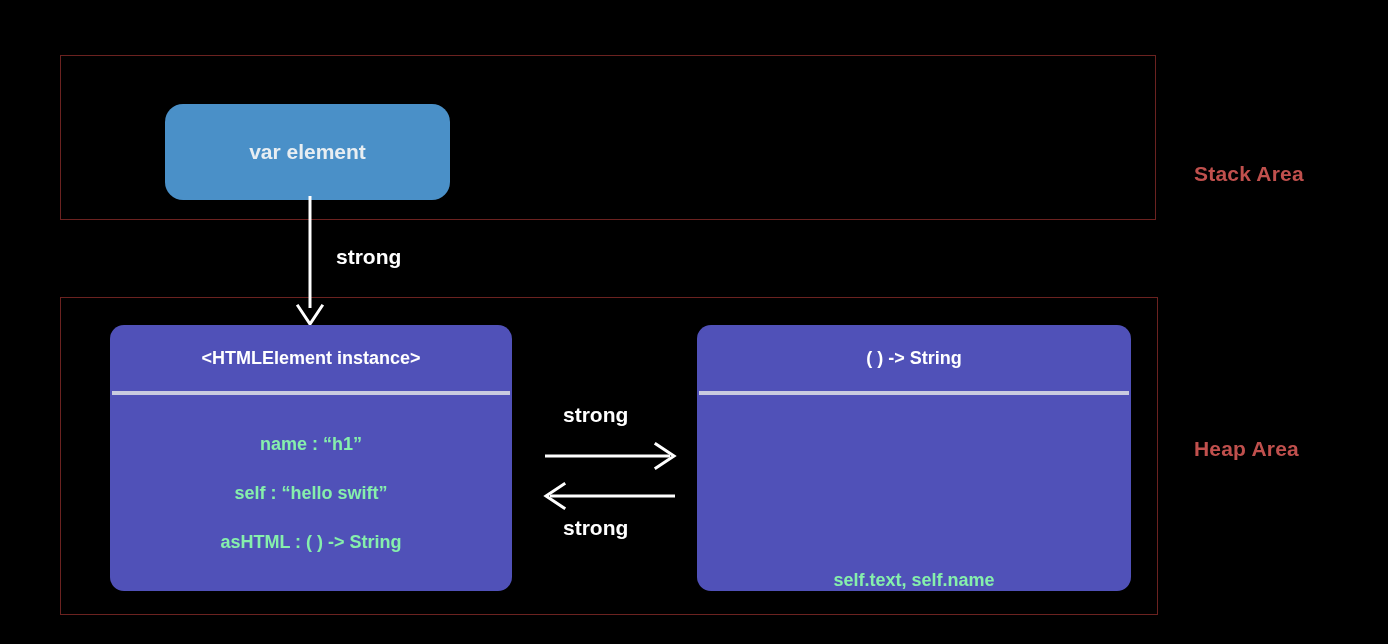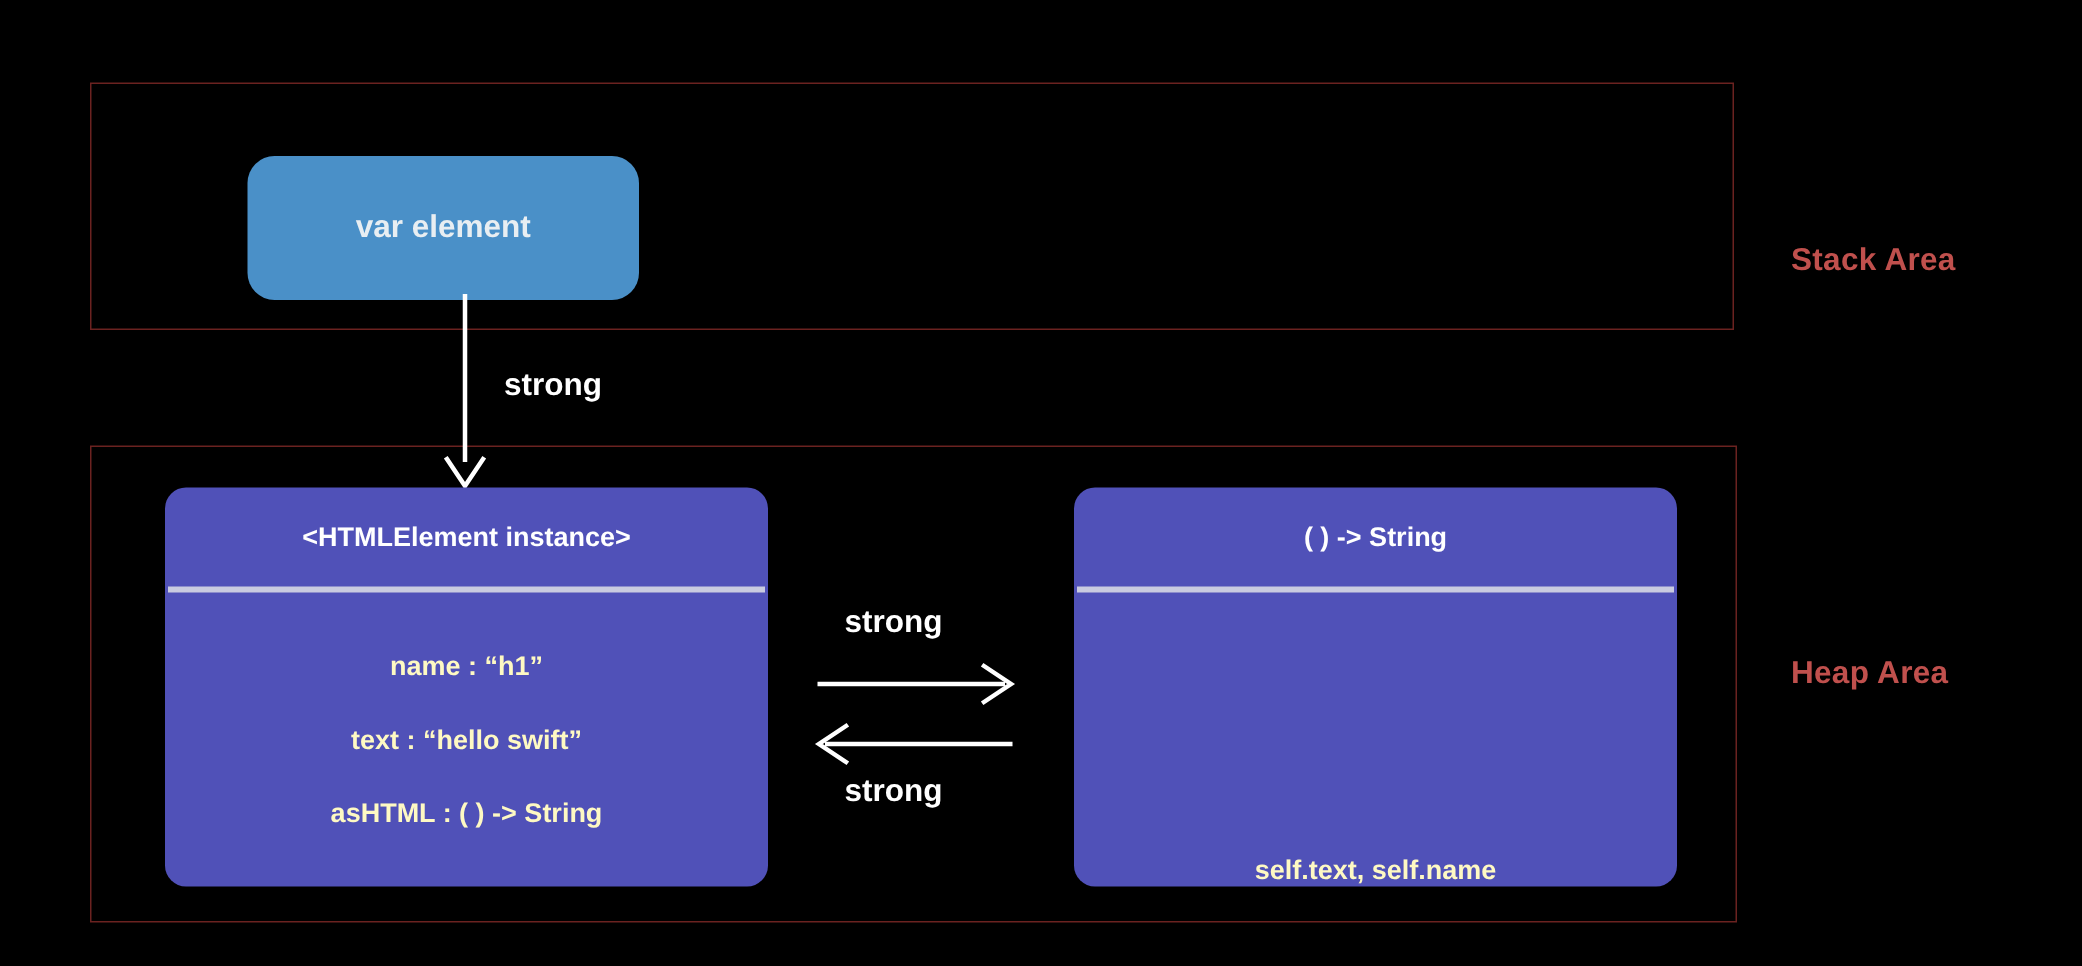--- a/index.html
+++ b/index.html
@@ -38,21 +38,21 @@
     white-space: nowrap;
   }
   #stack-label { left: 1194px; top: 130px; margin-top: 32px; }
   #heap-label  { left: 1194px; top: 437px; }
 
   
   #var-box {
     position: absolute;
     left: 165px;
     top: 104px;
-    width: 261px;
+    width: 285px;
     height: 96px;
     background: #4a90c8;
     border-radius: 18px;
     display: flex;
     align-items: center;
     justify-content: center;
   }
   #var-box .box-title {
     color: #e8eef2;
     font-weight: bold;
@@ -64,21 +64,21 @@
   .heap-box {
     position: absolute;
     top: 325px;
     width: 402px;
     height: 266px;
     background: #5051b8;
     border-radius: 14px;
     overflow: hidden;
   }
   #instance-box { left: 110px; }
-  #closure-box  { left: 716px; }
+  #closure-box  { left: 697px; padding-left: 32px; }
 
   .heap-header {
     position: absolute;
     left: 0;
     top: 0;
     width: 100%;
     height: 66px;
     display: flex;
     align-items: center;
     justify-content: center;
@@ -103,21 +103,21 @@
     top: 70px;
     width: 100%;
     height: 196px;
     display: flex;
     flex-direction: column;
     align-items: center;
     justify-content: flex-end;
   }
   .heap-body.rows { justify-content: center; gap: 28px; }
   .heap-row {
-    color: #fef9c3;
+    color: #86efac;
     font-weight: bold;
     font-size: 18px;
     white-space: nowrap;
     text-align: center;
   }
 
   
   #strong-arrow-down {
     position: absolute;
     left: 290px;
@@ -175,21 +175,21 @@
   </svg>
   <div id="strong-down-label">strong</div>
 
   <div id="instance-box" class="heap-box">
     <div class="heap-header">
       <span class="header-text">&lt;HTMLElement instance&gt;</span>
     </div>
     <div class="heap-divider"></div>
     <div class="heap-body rows">
       <div class="heap-row">name : “h1”</div>
-      <div class="heap-row">text : “hello swift”</div>
+      <div class="heap-row">self : “hello swift”</div>
       <div class="heap-row">asHTML : ( ) -&gt; String</div>
     </div>
   </div>
 
   <div id="closure-box" class="heap-box">
     <div class="heap-header">
       <span class="header-text">( ) -&gt; String</span>
     </div>
     <div class="heap-divider"></div>
     <div class="heap-body">

